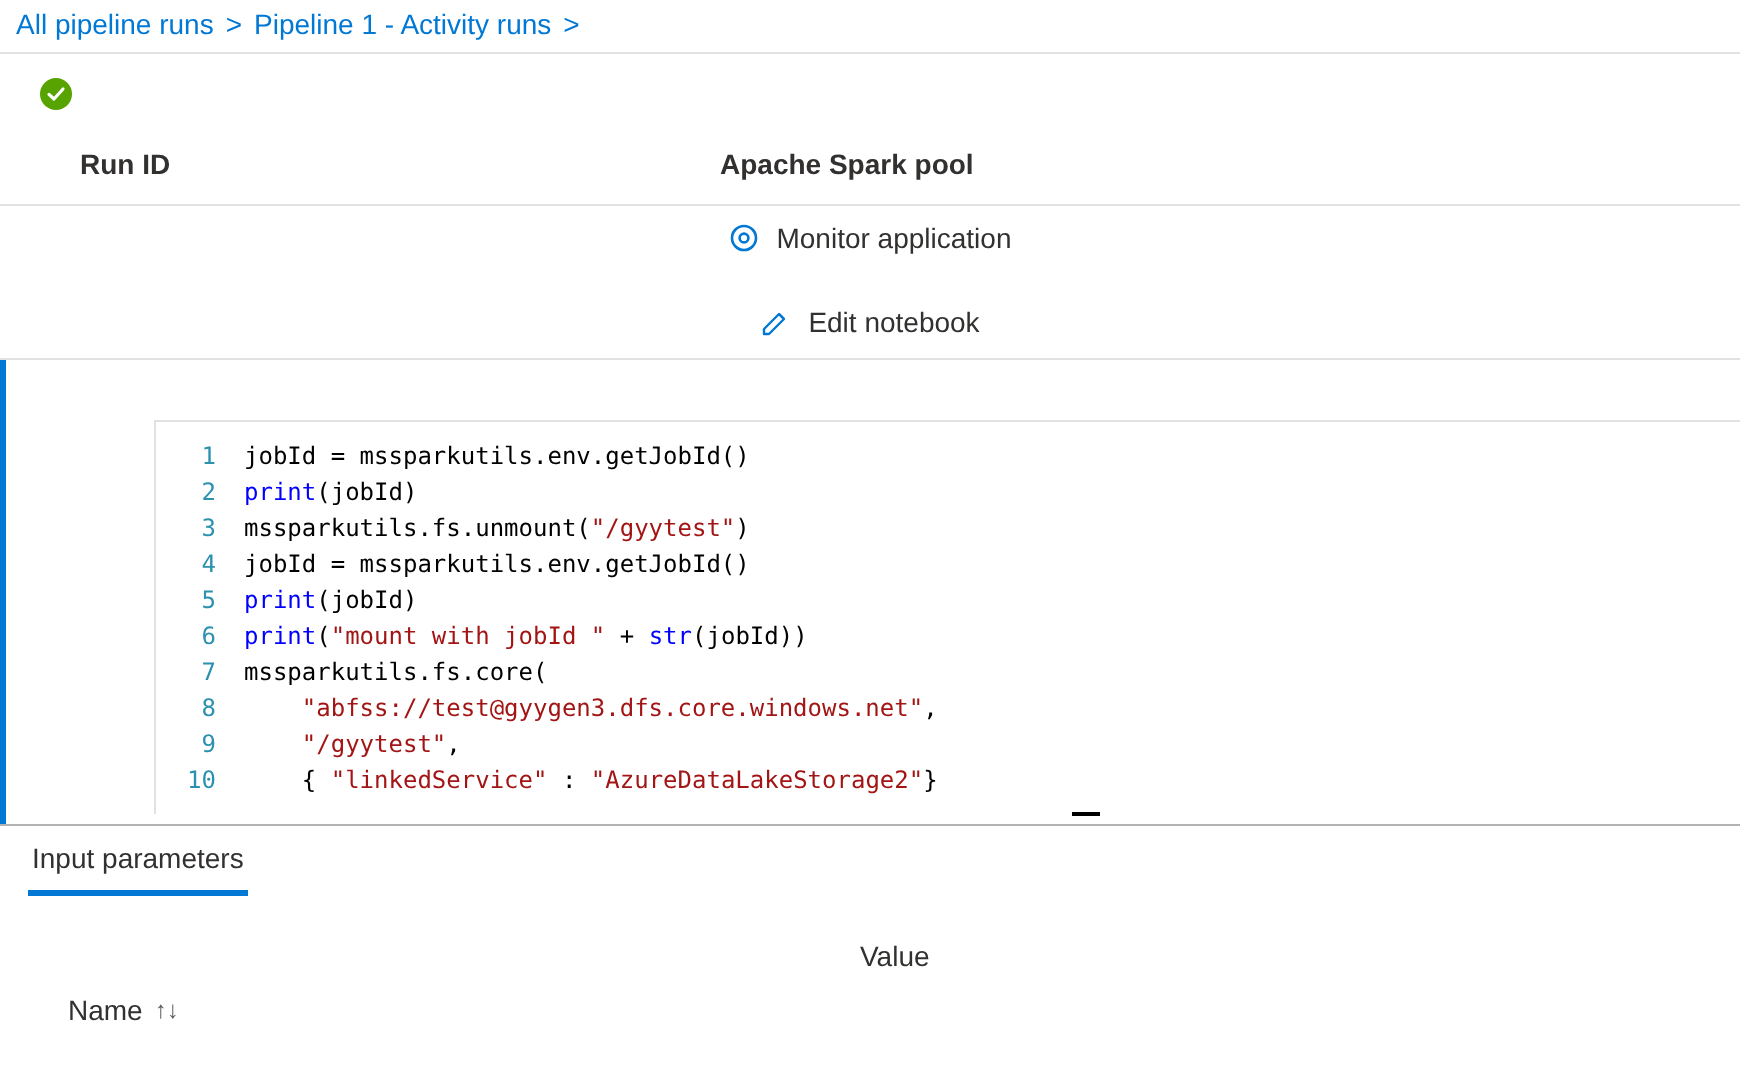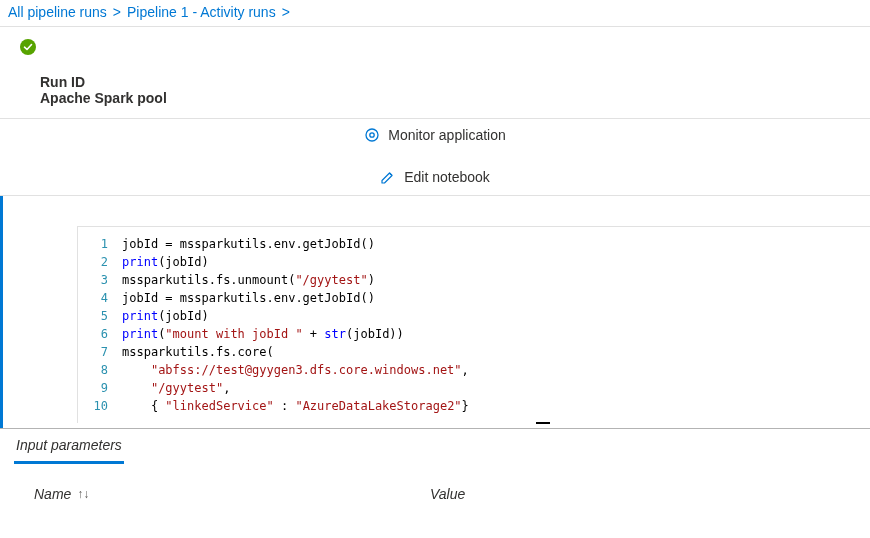--- a/index.html
+++ b/index.html
@@ -28,21 +28,20 @@
     display: inline-block;
     position: relative;
   }
   .status-icon svg { display: block; }
   .meta-row {
     display: flex;
     padding: 10px 0 12px 40px;
     font-size: 14px;
     font-weight: 600;
     color: #323130;
-    flex-direction: column;
   }
   .meta-col1 { width: 320px; }
   .meta-col2 { }
   .toolbar {
     padding: 8px 20px 10px 20px;
     border-top: 1px solid #e1e1e1;
     border-bottom: 1px solid #e1e1e1;
     display: flex;
     gap: 26px;
     align-items: center;
@@ -86,39 +85,38 @@
     padding-right: 14px;
     user-select: none;
     flex-shrink: 0;
   }
   .code-text { flex: 1; color: #000; }
   .tk-id { color: #000; text-align: center; }
   .tk-fn { color: #0000ff; }
   .tk-str { color: #a31515; }
   .params-section {
     border-top: 1px solid #b3b3b3;
-    font-style: italic;
   }
   .tab-row {
     padding: 8px 14px 0 14px;
   }
   .tab-active {
     display: inline-block;
     padding: 0 2px 8px 2px;
     border-bottom: 3px solid #0078d4;
     font-size: 14px;
     color: #323130;
   }
   .table-head {
     display: flex;
     padding: 22px 34px 10px 34px;
     font-size: 14px;
     color: #323130;
   }
-  .th-name { flex: 0 0 auto; display: flex; align-items: center; gap: 6px; width: 396px; }
+  .th-name { flex: 0 0 auto; display: flex; align-items: center; gap: 6px; width: 396px; margin-top: 27px; }
   .th-type { width: 358px; }
   .th-value { flex: 1; text-align: left; }
   .sort-icon { color: #605e5c; font-size: 12px; line-height: 1; }
   .cursor-mark {
     position: absolute;
     width: 14px;
     border-bottom: 2px solid #000;
   }
 </style>
 </head>

